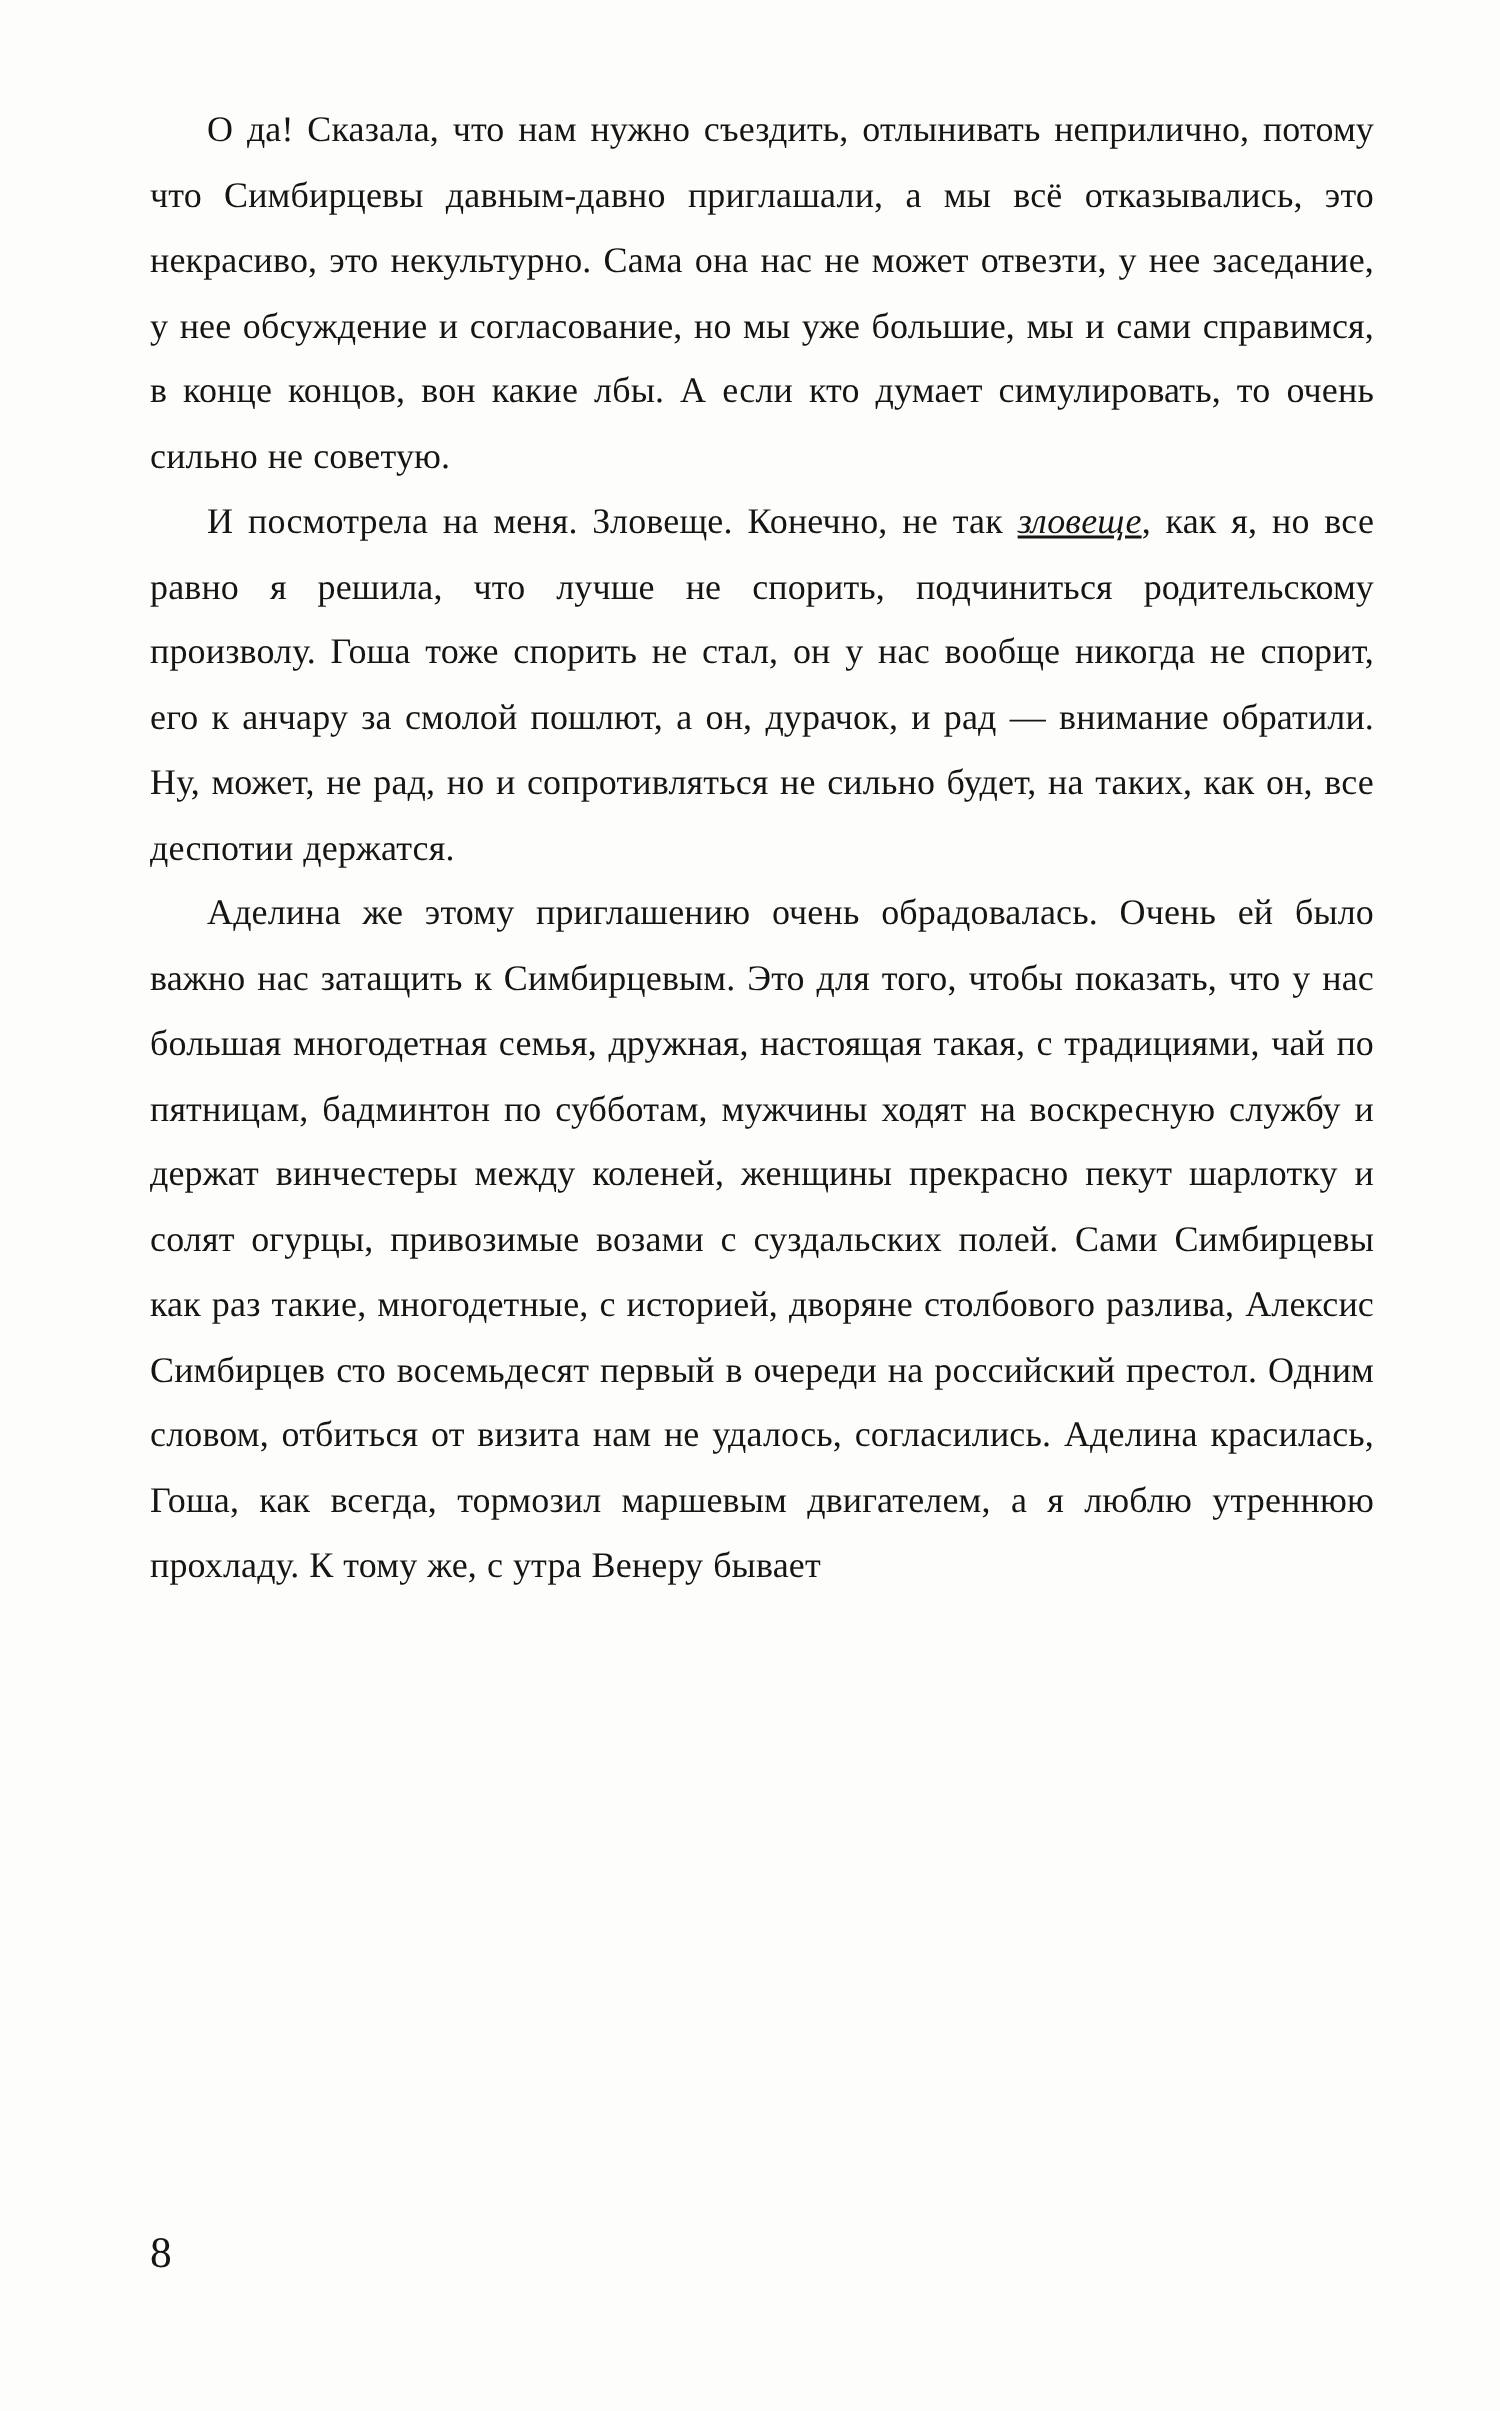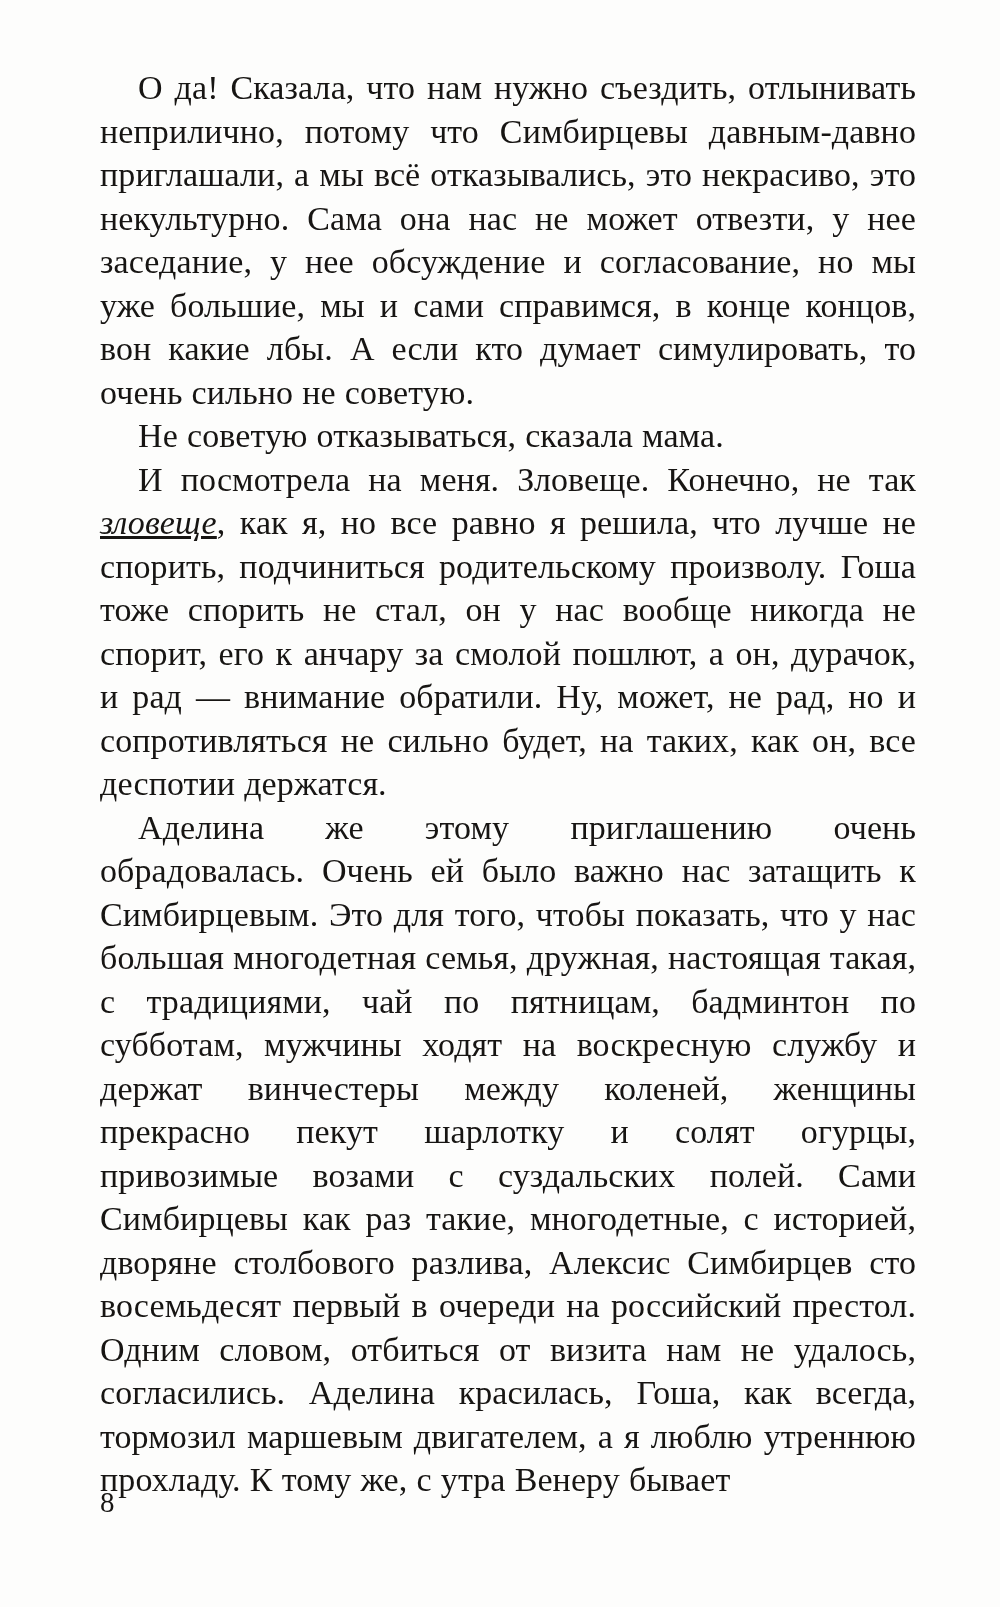--- a/index.html
+++ b/index.html
@@ -15,21 +15,21 @@
     background: #fdfdfc;
     color: #171513;
     font-family: "Liberation Serif", "DejaVu Serif", serif;
     overflow: hidden;
   }
   .text-block {
     position: absolute;
     left: 100px;
     top: 66px;
     width: 816px;
-    font-size: 34px;
+    font-size: 24px;
     line-height: 43.5px;
     text-align: justify;
     letter-spacing: 0.1px;
   }
   .para {
     margin: 0;
     text-indent: 38px;
     hyphens: auto;
     -webkit-hyphens: auto;
     word-spacing: 0.5px;
@@ -48,21 +48,20 @@
 </style>
 </head>
 <body>
 
 <div class="page">
   <div class="text-block">
 
     <p class="para"><span>О да! Сказала, что нам нужно съездить, отлынивать неприлично, потому что Симбирцевы давным-давно приглашали, а мы всё отказывались, это некрасиво, это некультурно. Сама она нас не может отвезти, у нее заседание, у нее обсуждение и согласование, но мы уже большие, мы и сами справимся, в конце концов, вон какие лбы. А если кто думает симулировать, то очень сильно не советую.</span></p>
 
 
-    <p class="para"><span>Не советую отказываться, сказала мама.</span></p>
 
     <p class="para"><span>И посмотрела на меня. Зловеще. Конечно, не так </span><span class="ital">зловеще</span><span>, как я, но все равно я решила, что лучше не спорить, подчиниться родительскому произволу. Гоша тоже спорить не стал, он у нас вообще никогда не спорит, его к анчару за смолой пошлют, а он, дурачок, и рад — внимание обратили. Ну, может, не рад, но и сопротивляться не сильно будет, на таких, как он, все деспотии держатся.</span></p>
 
     <p class="para"><span>Аделина же этому приглашению очень обрадовалась. Очень ей было важно нас затащить к Симбирцевым. Это для того, чтобы показать, что у нас большая многодетная семья, дружная, настоящая такая, с традициями, чай по пятницам, бадминтон по субботам, мужчины ходят на воскресную службу и держат винчестеры между коленей, женщины прекрасно пекут шарлотку и солят огурцы, привозимые возами с суздальских полей. Сами Симбирцевы как раз такие, многодетные, с историей, дворяне столбового разлива, Алексис Симбирцев сто восемьдесят первый в очереди на российский престол. Одним словом, отбиться от визита нам не удалось, согласились. Аделина красилась, Гоша, как всегда, тормозил маршевым двигателем, а я люблю утреннюю прохладу. К тому же, с утра Венеру бывает</span></p>
 
   </div>
 
   <div class="page-number">8</div>
 </div>
 

